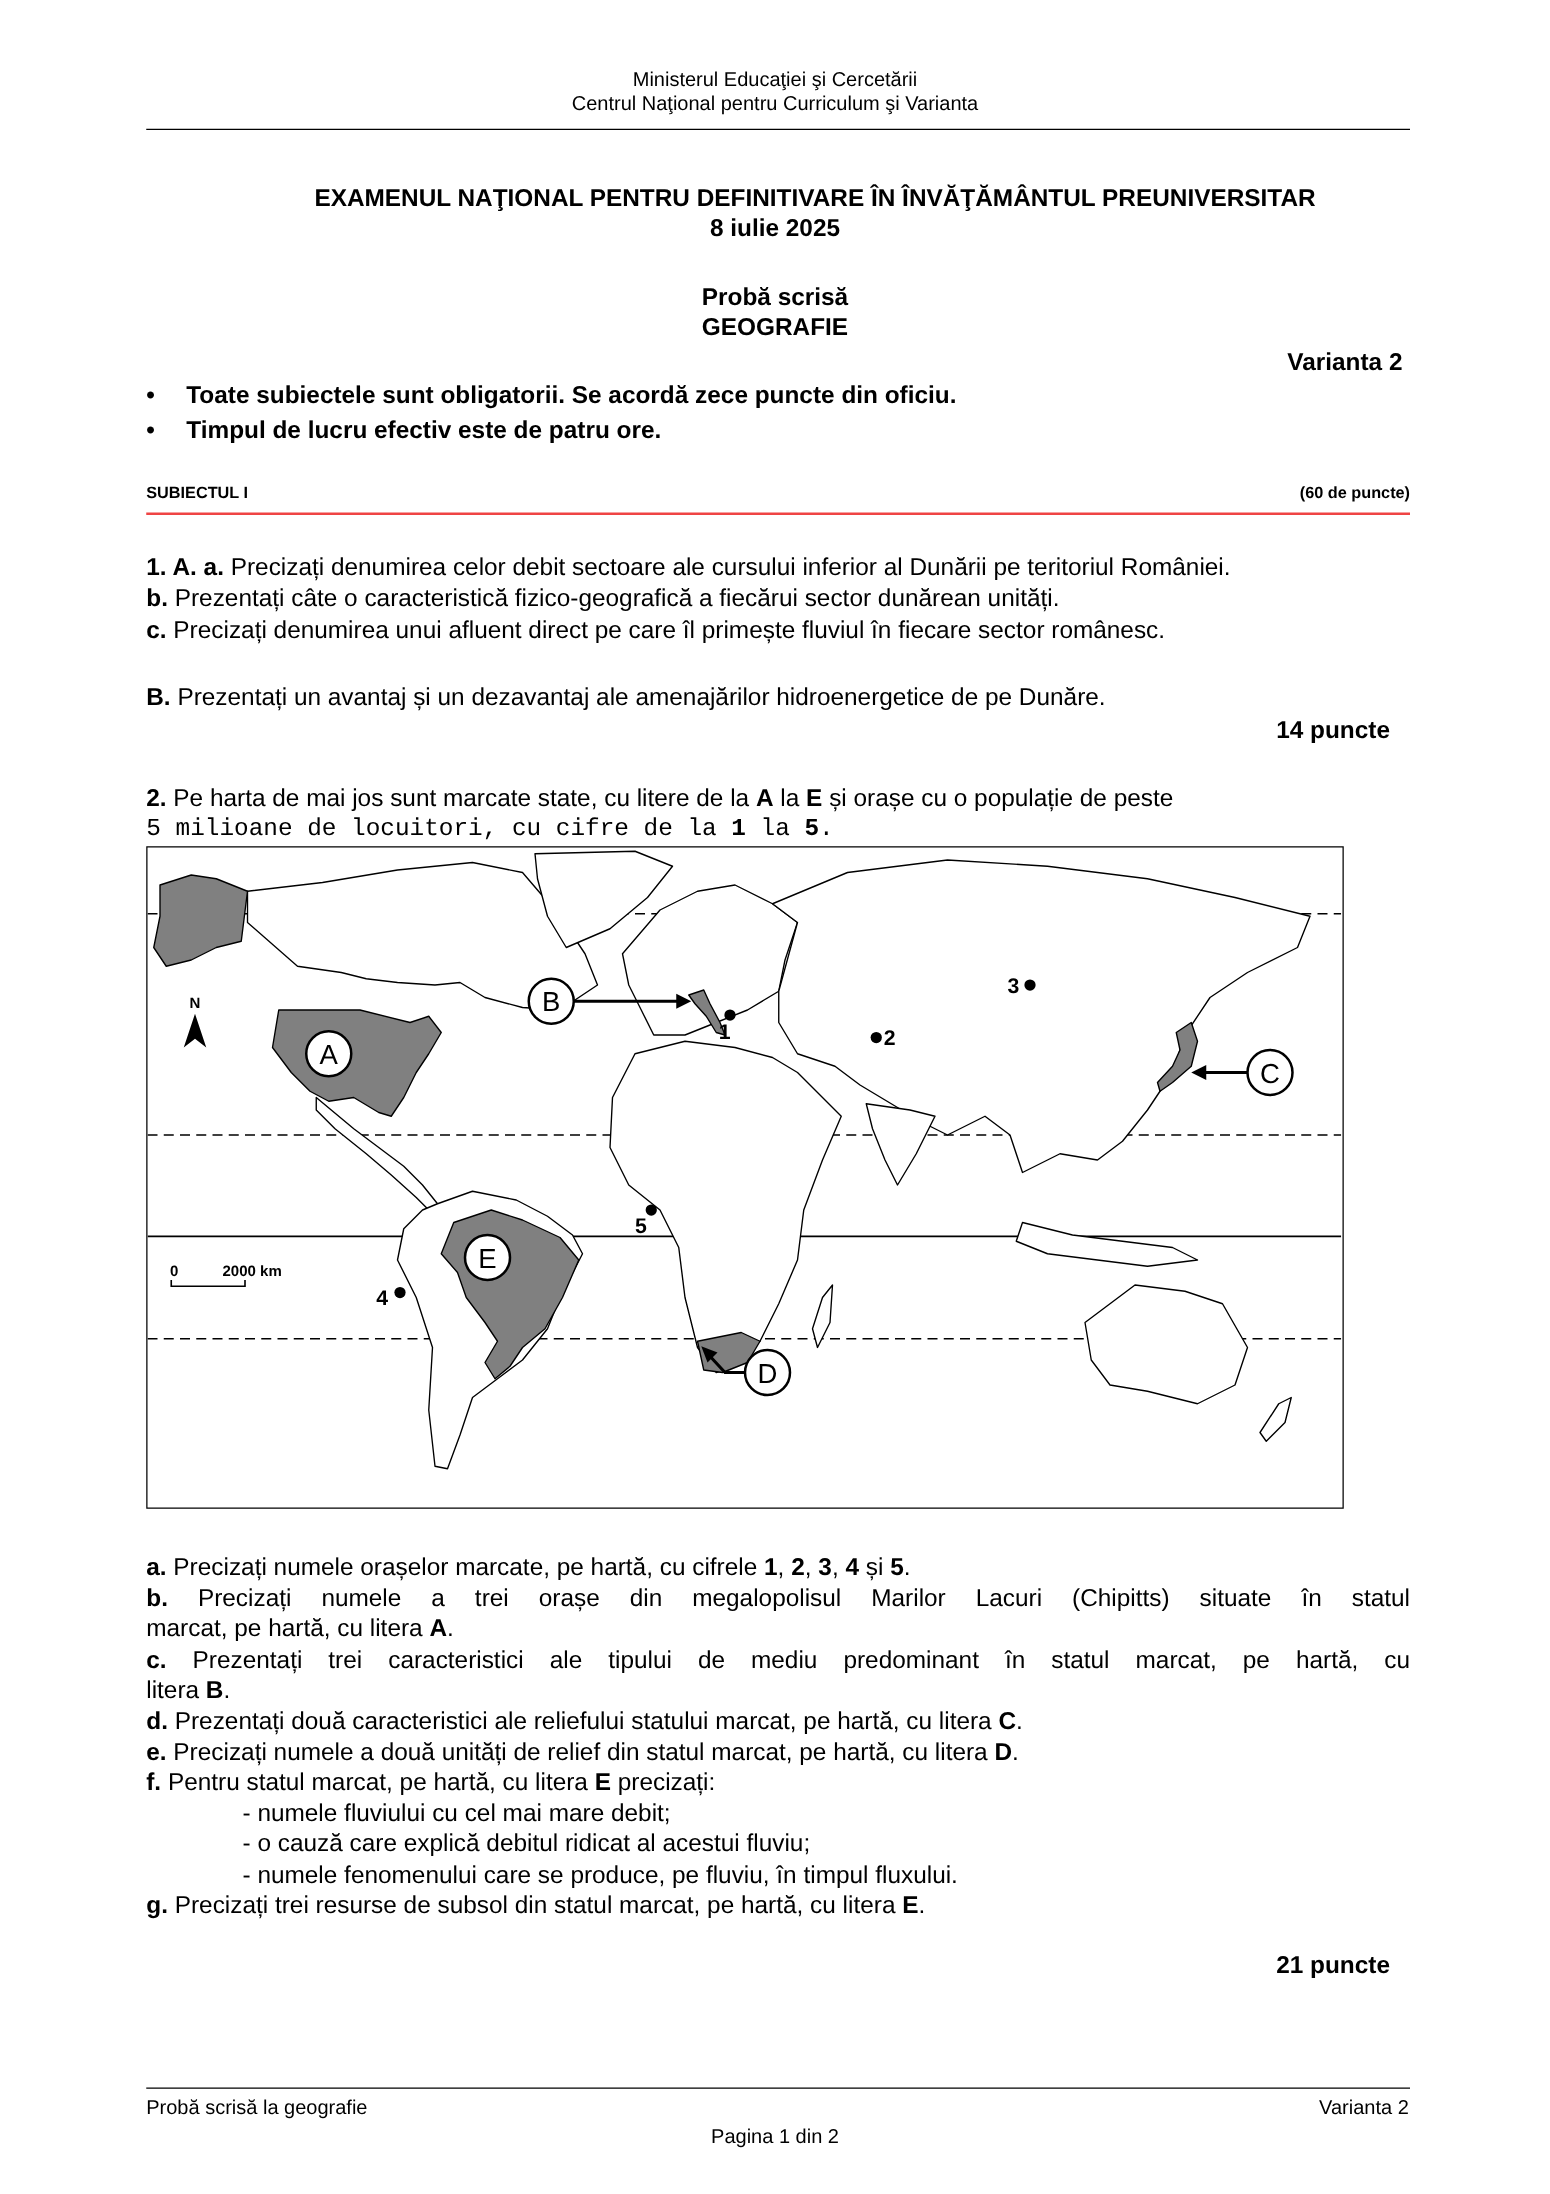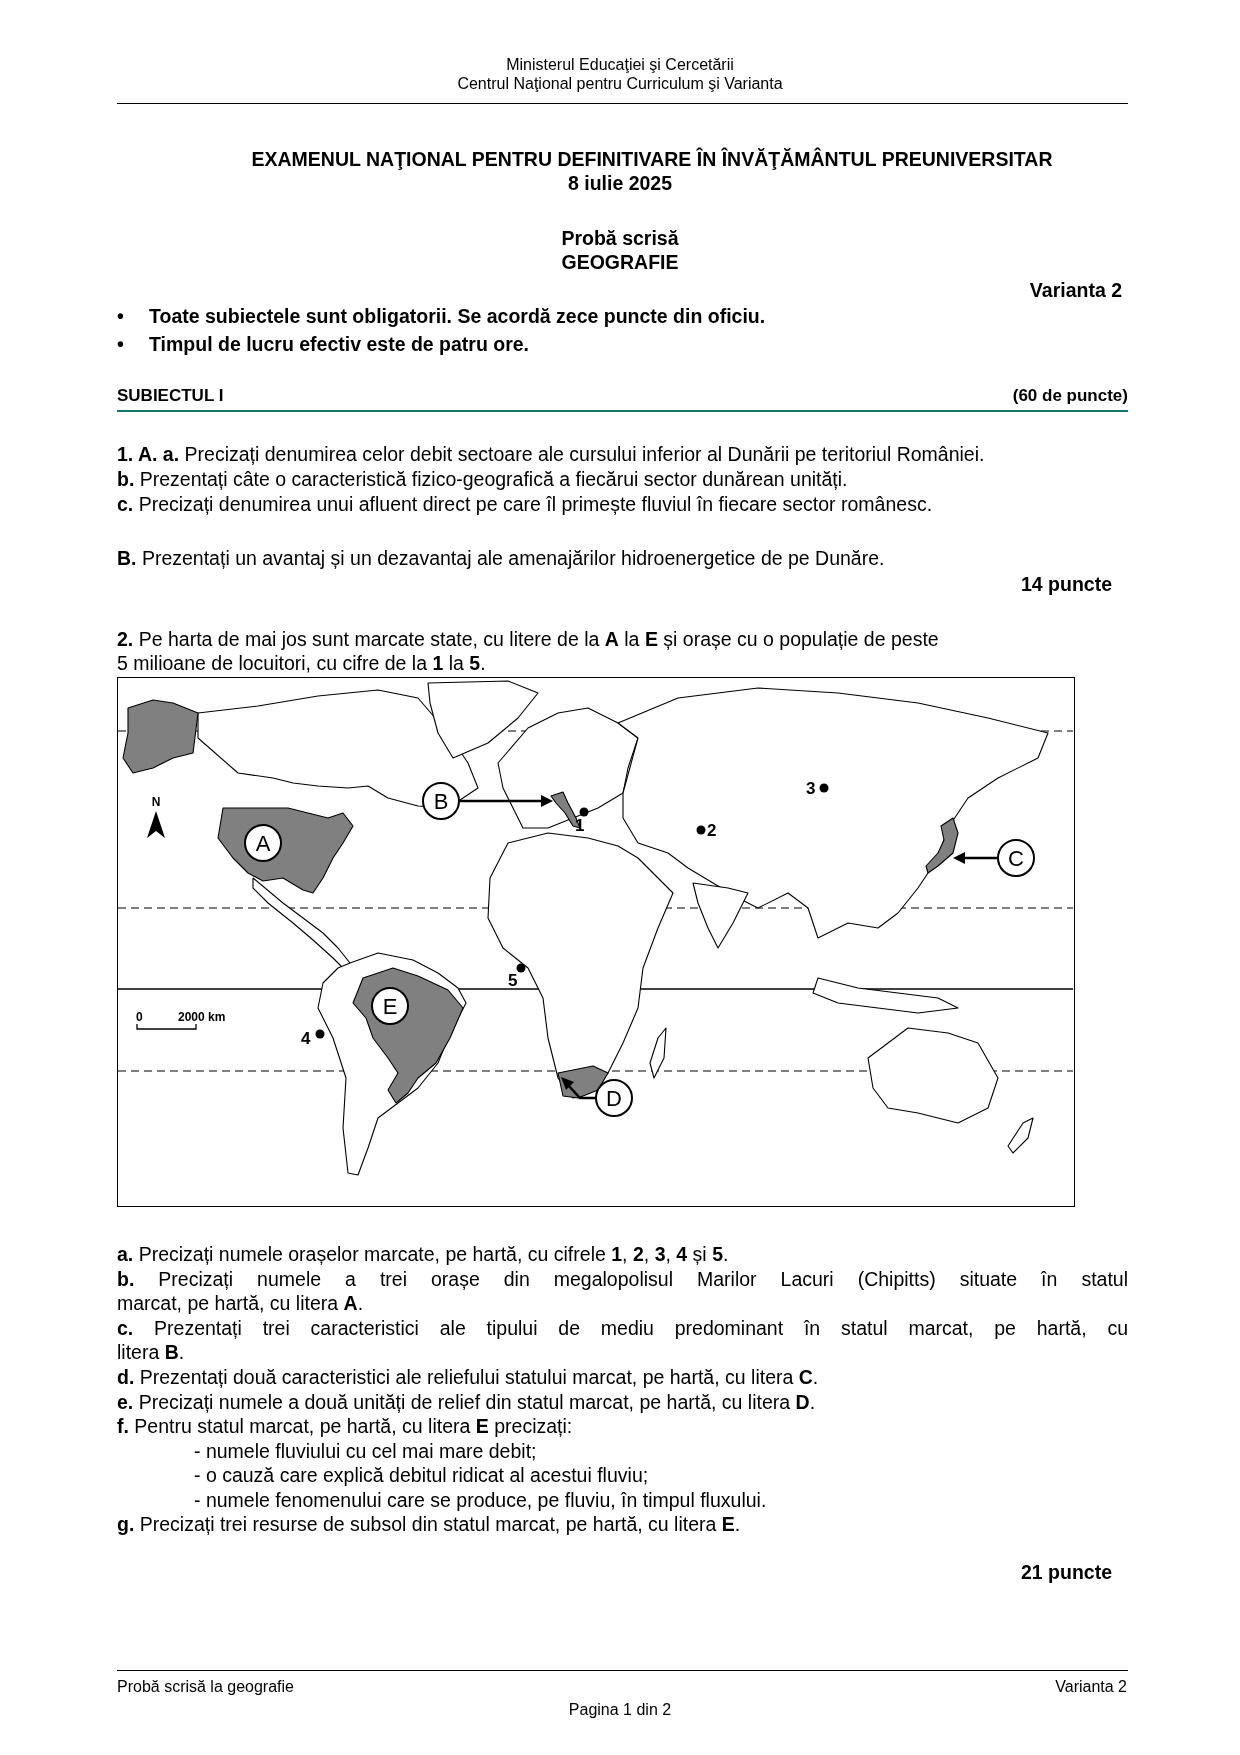--- a/index.html
+++ b/index.html
@@ -6,21 +6,21 @@
   body { width: 1240px; height: 1755px; position: relative; font-family: "Liberation Sans", sans-serif; color: #000; overflow: hidden; }
   .abs { position: absolute; }
   .center { left: 0; width: 1240px; text-align: center; }
   .hdr { font-size: 16px; line-height: 19px; }
   .title { font-size: 19.5px; font-weight: bold; line-height: 24px; }
   .rule { position: absolute; left: 117px; width: 1011px; border-top: 1.5px solid #000; height: 0; }
   .txt { font-size: 19.5px; line-height: 24px; white-space: nowrap; }
   .b { font-weight: bold; }
   .bullet-row { position: absolute; left: 117px; font-size: 19.5px; font-weight: bold; line-height: 26px; }
   .bullet-row .dot { display: inline-block; width: 32px; }
-  .subj { position: absolute; left: 117px; width: 1011px; top: 386px; font-size: 17px; font-weight: bold; border-bottom: 2px solid #0f766e; height: 24px; }
+  .subj { position: absolute; left: 117px; width: 1011px; top: 386px; font-size: 13px; font-weight: bold; border-bottom: 2px solid #ef4444; height: 24px; }
   .subj .r { position: absolute; right: 0; top: 0; }
   .right { position: absolute; right: 118px; }
   .justify { position: absolute; left: 117px; width: 1011px; font-size: 19.5px; line-height: 24px; text-align: justify; text-align-last: justify; }
   .indent { padding-left: 77px; }
   .map { position: absolute; left: 117px; top: 677px; width: 958px; height: 530px; border: 1.5px solid #000; box-sizing: border-box; }
   .foot { font-size: 16px; line-height: 19px; }
 </style>
 </head>
 <body>
 
@@ -42,21 +42,21 @@
   <span class="r">(60 de puncte)</span>
 </div>
 
 <div class="abs txt" style="left:117px;top:442px;"><span class="b">1. A. a.</span><span> Precizați denumirea celor debit sectoare ale cursului inferior al Dunării pe teritoriul României.</span></div>
 <div class="abs txt" style="left:117px;top:467px;"><span class="b">b.</span><span> Prezentați câte o caracteristică fizico-geografică a fiecărui sector dunărean unități.</span></div>
 <div class="abs txt" style="left:117px;top:492px;"><span class="b">c.</span><span> Precizați denumirea unui afluent direct pe care îl primește fluviul în fiecare sector românesc.</span></div>
 <div class="abs txt" style="left:117px;top:546px;"><span class="b">B.</span><span> Prezentați un avantaj și un dezavantaj ale amenajărilor hidroenergetice de pe Dunăre.</span></div>
 <div class="right txt b" style="top:572px;right:128px;">14 puncte</div>
 
 <div class="abs txt" style="left:117px;top:627px;"><span class="b">2.</span><span> Pe harta de mai jos sunt marcate state, cu litere de la </span><span class="b">A</span><span> la </span><span class="b">E</span><span> și orașe cu o populație de peste</span></div>
-<div class="abs txt" style="left:117px;top:651px;"><span>5 milioane de locuitori, cu cifre de la </span><span class="b">1</span><span> la </span><span class="b">5</span><span>.</span></div>
+<div class="abs txt" style="left:117px;top:651px;font-family:Liberation Mono, monospace;"><span>5 milioane de locuitori, cu cifre de la </span><span class="b">1</span><span> la </span><span class="b">5</span><span>.</span></div>
 
 <div class="map">
   <svg width="955" height="527" viewBox="0 0 955 527" xmlns="http://www.w3.org/2000/svg" style="display:block">
 
     <line x1="0" y1="53" x2="955" y2="53" stroke="#000" stroke-width="1.2" stroke-dasharray="8,5"></line>
     <line x1="0" y1="230" x2="955" y2="230" stroke="#000" stroke-width="1.2" stroke-dasharray="8,5"></line>
     <line x1="0" y1="311" x2="955" y2="311" stroke="#000" stroke-width="1.4"></line>
     <line x1="0" y1="393" x2="955" y2="393" stroke="#000" stroke-width="1.2" stroke-dasharray="8,5"></line>
 
     <g fill="#fff" stroke="#000" stroke-width="1.1" stroke-linejoin="round">

